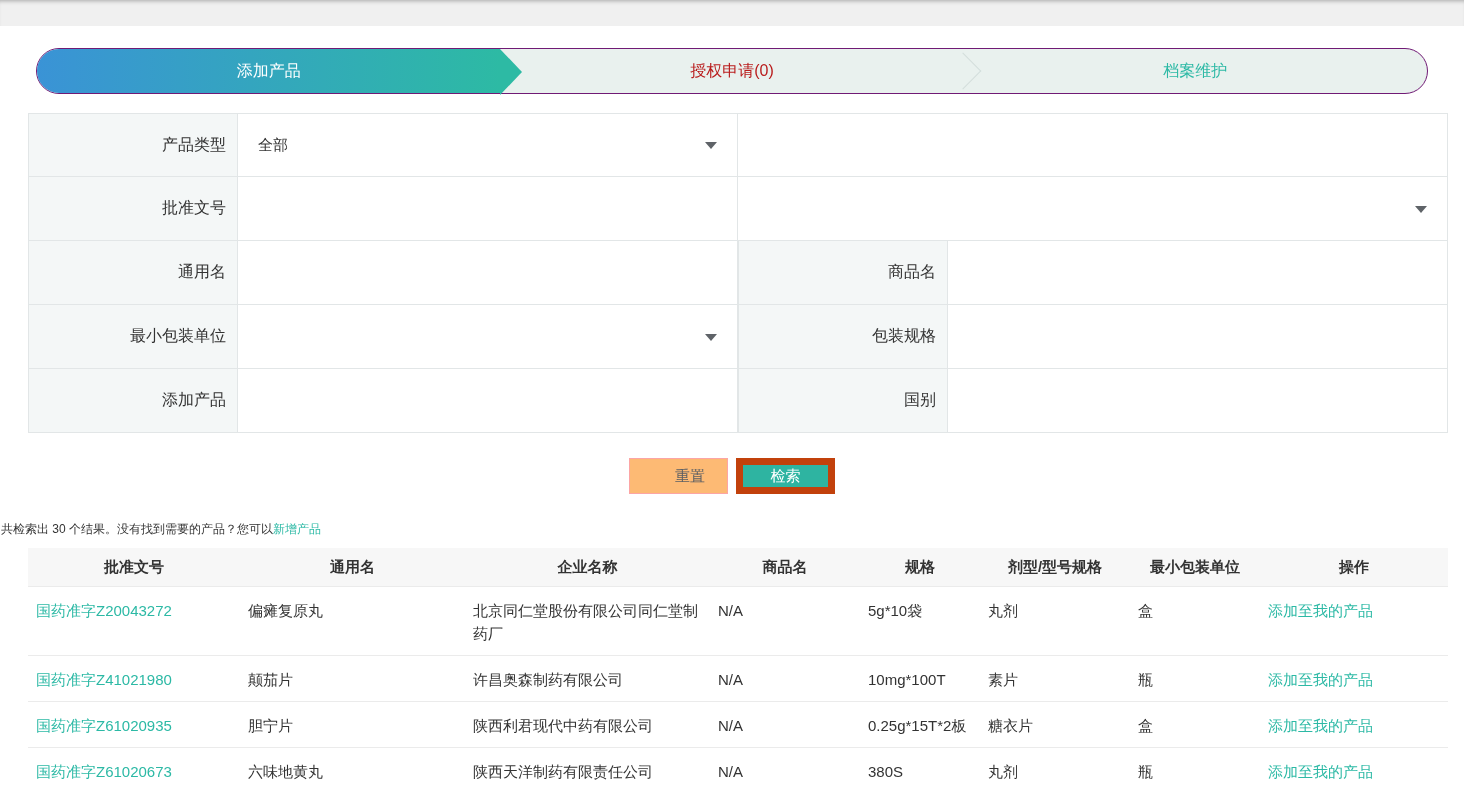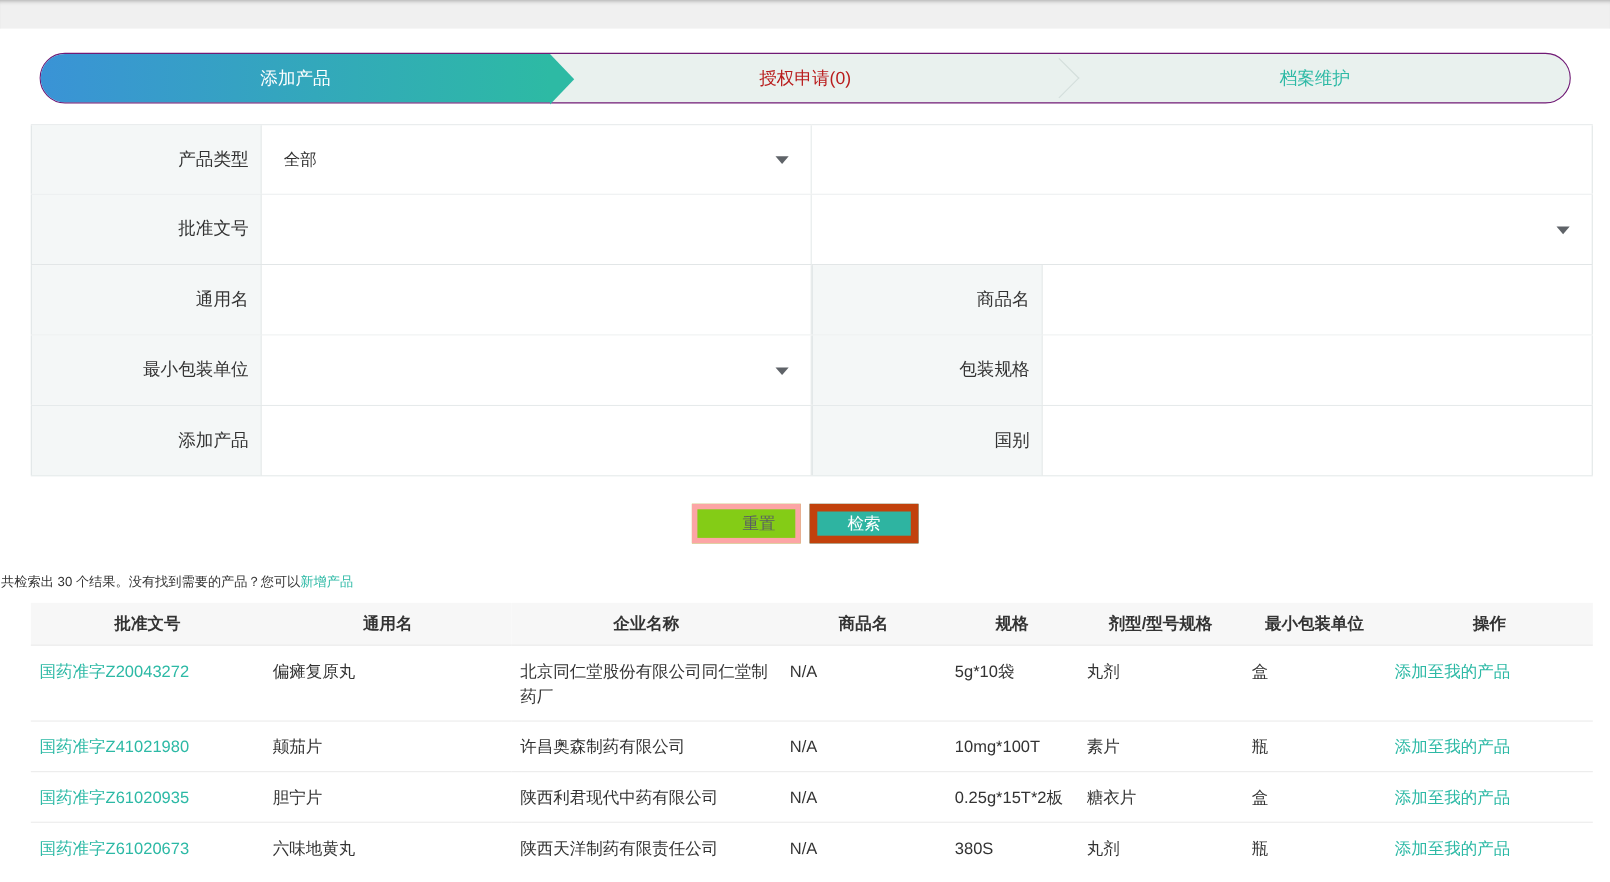--- a/index.html
+++ b/index.html
@@ -40,21 +40,21 @@
     display:flex; align-items:center; padding-left:20px; font-size:15px;
     color:#333; position:relative; cursor:text; }
   .caret { position:absolute; right:20px; top:50%; margin-top:-3px; width:0;
     height:0; border-left:6px solid transparent; border-right:6px solid transparent;
     border-top:7px solid #5f6368; cursor:pointer; }
 
   
   .btn-row { margin-top:25px; display:flex; justify-content:center; gap:8px; }
   .btn { width:99px; height:36px; font-size:15px; display:flex;
     align-items:center; justify-content:center; cursor:pointer; }
-  .btn-reset { background:#84cc16; border:5px solid #fca5a5; color:#5a5e63;padding-left:23px; }
+  .btn-reset { background:#fdba74; border:1px solid #fca5a5; color:#5a5e63;padding-left:23px; }
   .btn-search { background:#2eb4a1; border:7px solid #c2410c; color:#fff; }
 
   
   .summary { margin-top:27px; font-size:12px; color:#333; padding-left:1px; }
   .summary a, .tlink { color:#2cb9a5; text-decoration:none; cursor:pointer; }
 
   
   .results { margin:10px 16px 0 28px; border-collapse:collapse;
     table-layout:fixed; width:1420px; font-size:15px; }
   .results th { background:#f7f7f7; font-weight:bold; color:#333;

